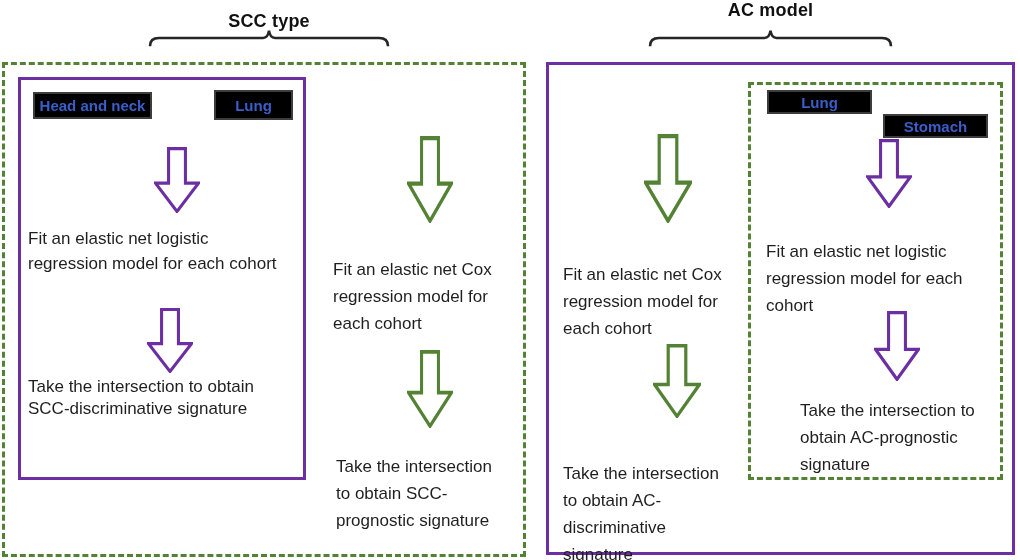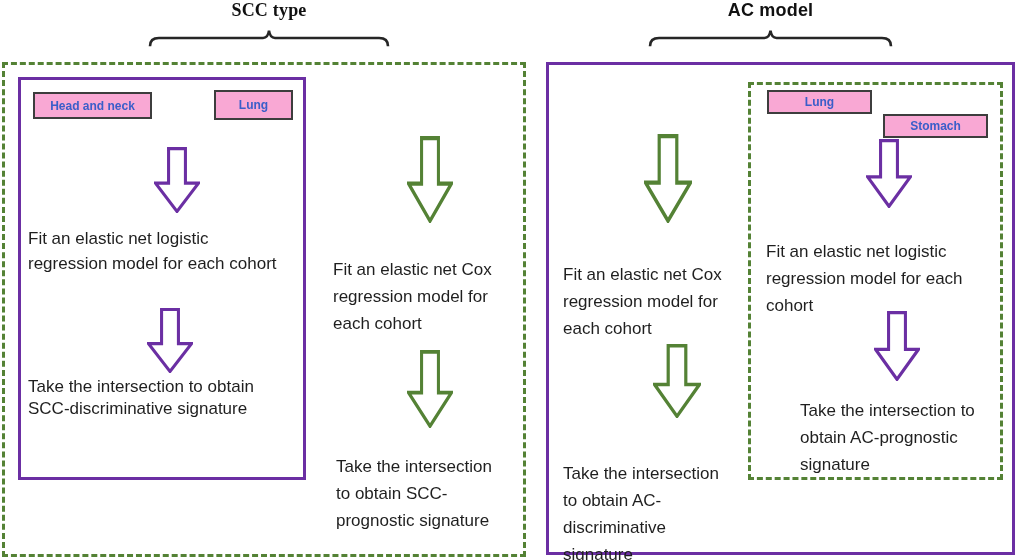--- a/index.html
+++ b/index.html
@@ -16,23 +16,23 @@
   .brace svg{display:block;width:100%;height:100%;}
   .outer-dashed{
     border:3px dashed var(--green,#548235);
     box-sizing:border-box;background:transparent;
   }
   .solid-purple{
     border:3px solid var(--purple,#6B2FA3);
     box-sizing:border-box;background:transparent;
   }
   .cohort-box{
-    box-sizing:border-box;border:2px solid var(--border,#3d3d3d);background:#f9a8d4;
+    box-sizing:border-box;border:2px solid var(--border,#3d3d3d);background:#000000;
     display:flex;align-items:center;justify-content:center;
-    font-weight:bold;font-size:12px;color:var(--blue,#3A5EC9);
+    font-weight:bold;font-size:15px;color:var(--blue,#3A5EC9);
   }
   .step{
     font-size:17px;white-space:pre-line;color:var(--ink,#1f1f1f);
   }
   .lh25{line-height:25px;}
   .lh26{line-height:22px;}
   .lh27{line-height:27px;}
   .arrow svg{display:block;width:100%;height:100%;}
   .arrow-purple{color:var(--purple,#6B2FA3);}
   .arrow-green{color:var(--green,#548235);}
@@ -44,21 +44,21 @@
   <defs>
     <g id="down-arrow">
       <polygon points="19,2 41,2 41,46 58,46 30,82 2,46 19,46" fill="#ffffff" stroke="currentColor" stroke-width="4" stroke-linejoin="miter"></polygon>
     </g>
     <path id="top-brace" d="M2 20 Q2 11 11 11 L116 11 Q121 11 122 3 Q123 11 128 11 L233 11 Q242 11 242 20" fill="none" stroke="#262626" stroke-width="2.6"></path>
   </defs>
 </svg>
 
 <div id="canvas">
 
-  <div class="abs group-title" style="left:148px;top:0px;width:242px;font-family:Liberation Serif, serif;">SCC type</div>
+  <div class="abs group-title" style="left:148px;top:11px;width:242px;">SCC type</div>
   <div class="abs brace" style="left:148px;top:28px;width:242px;height:20px;">
     <svg viewBox="0 0 244 22" preserveAspectRatio="none">
         <use href="#top-brace"></use>
       </svg>
   </div>
 
   <div class="abs group-title" style="left:648px;top:0px;width:245px;">AC model</div>
   <div class="abs brace" style="left:648px;top:28px;width:245px;height:20px;">
     <svg viewBox="0 0 244 22" preserveAspectRatio="none">
         <use href="#top-brace"></use>

